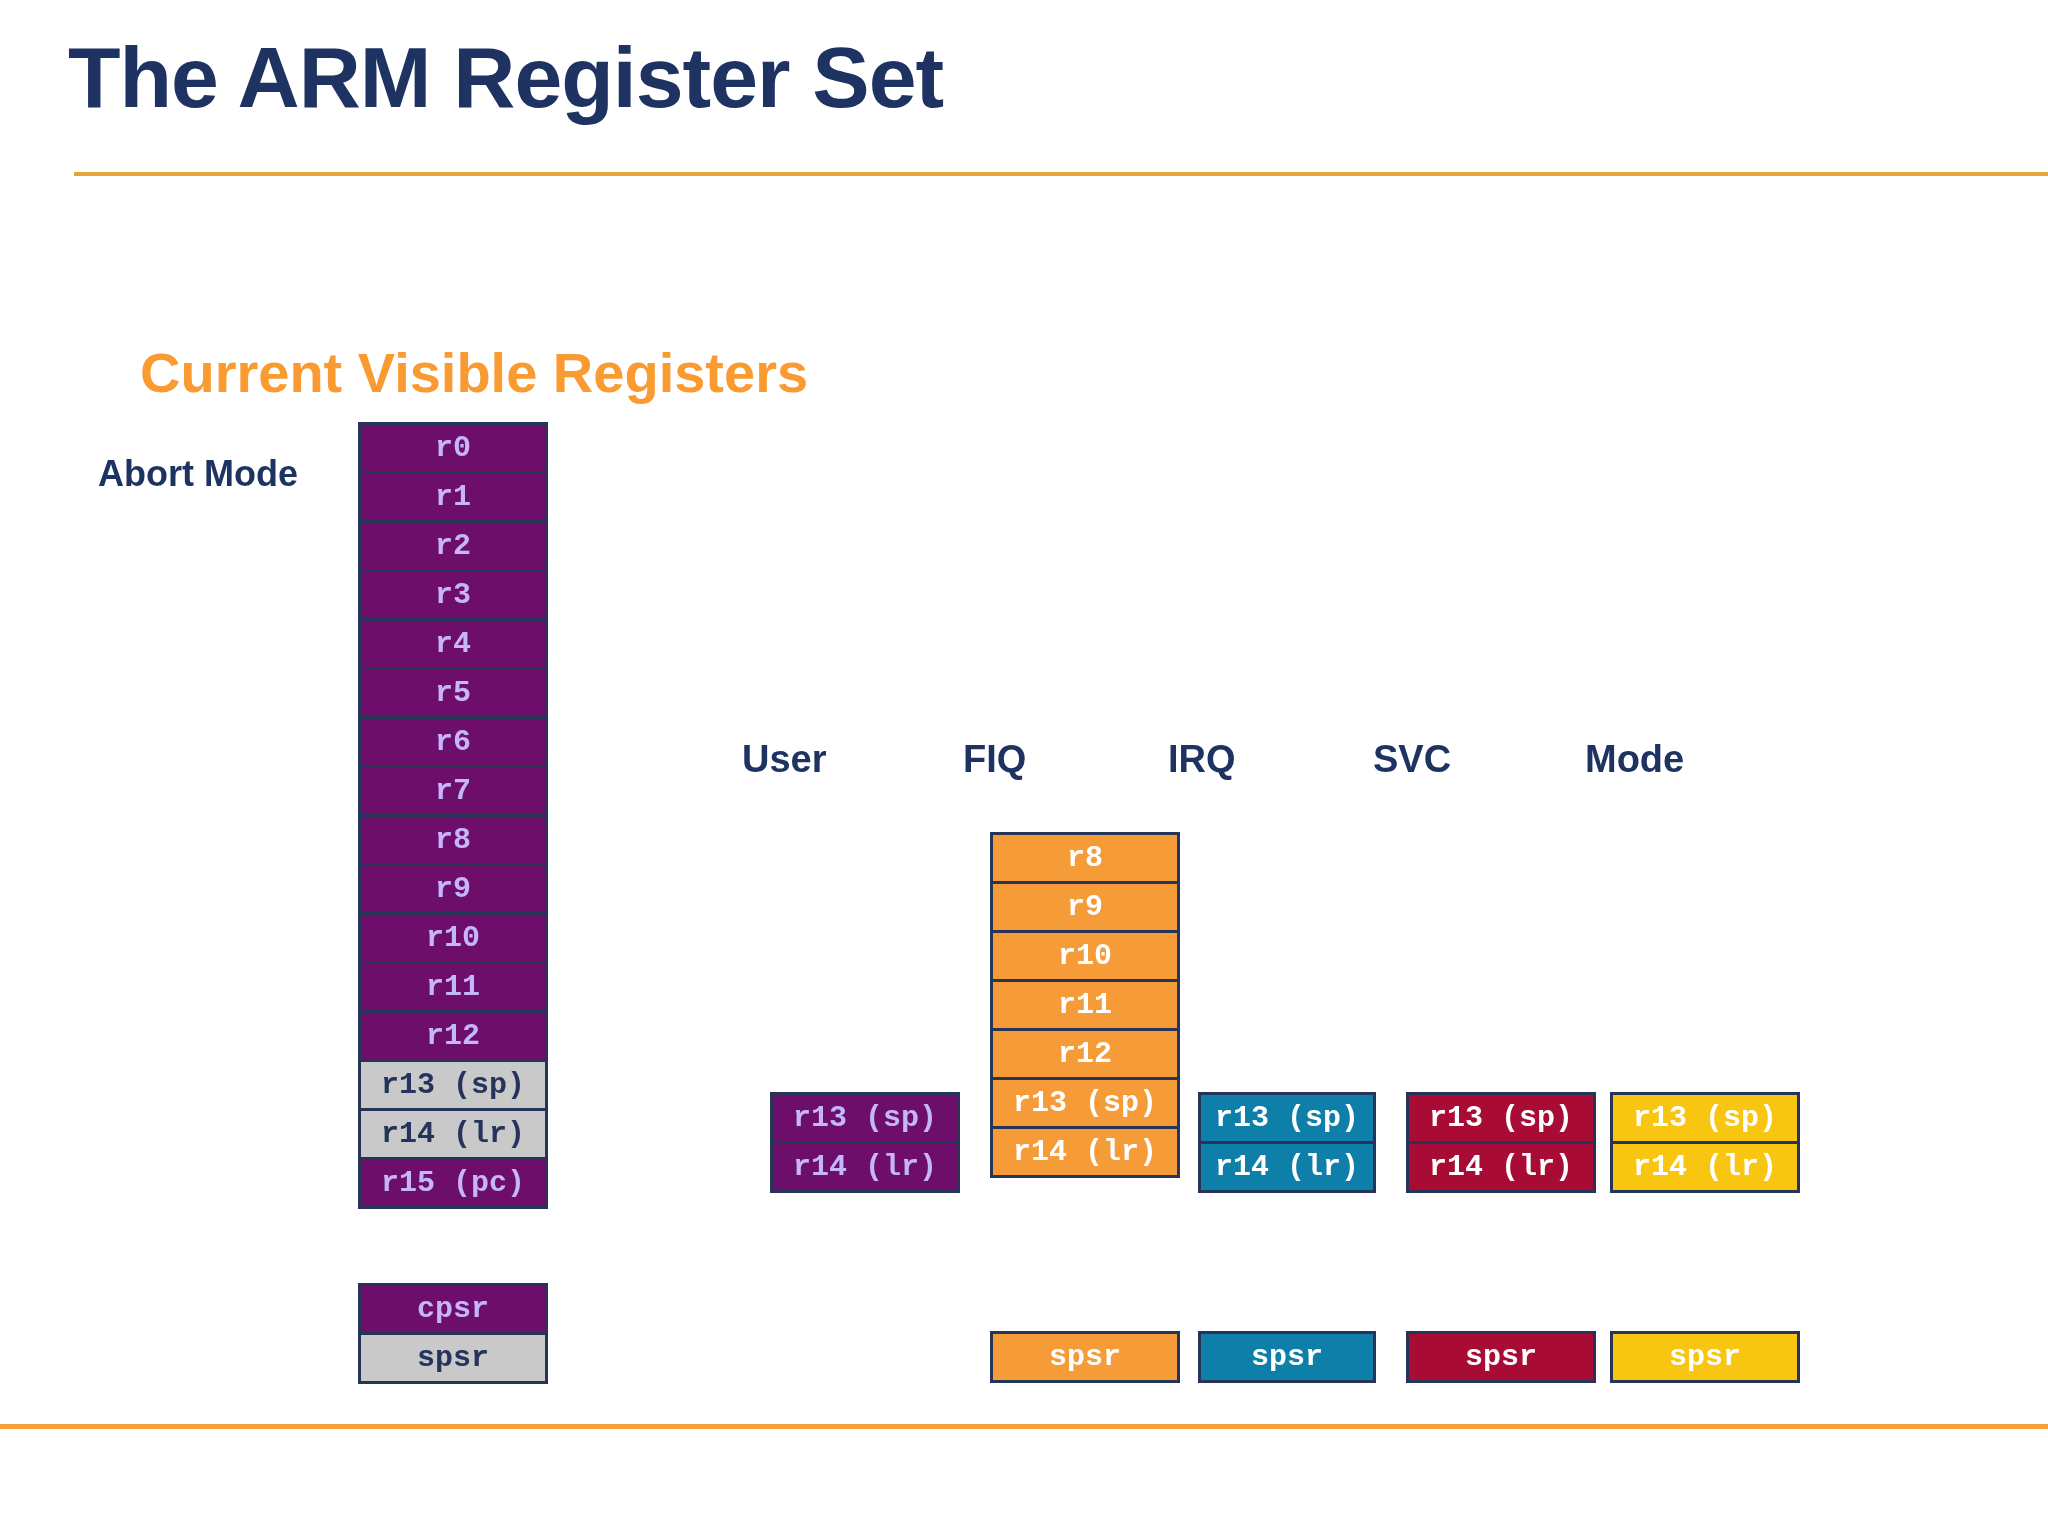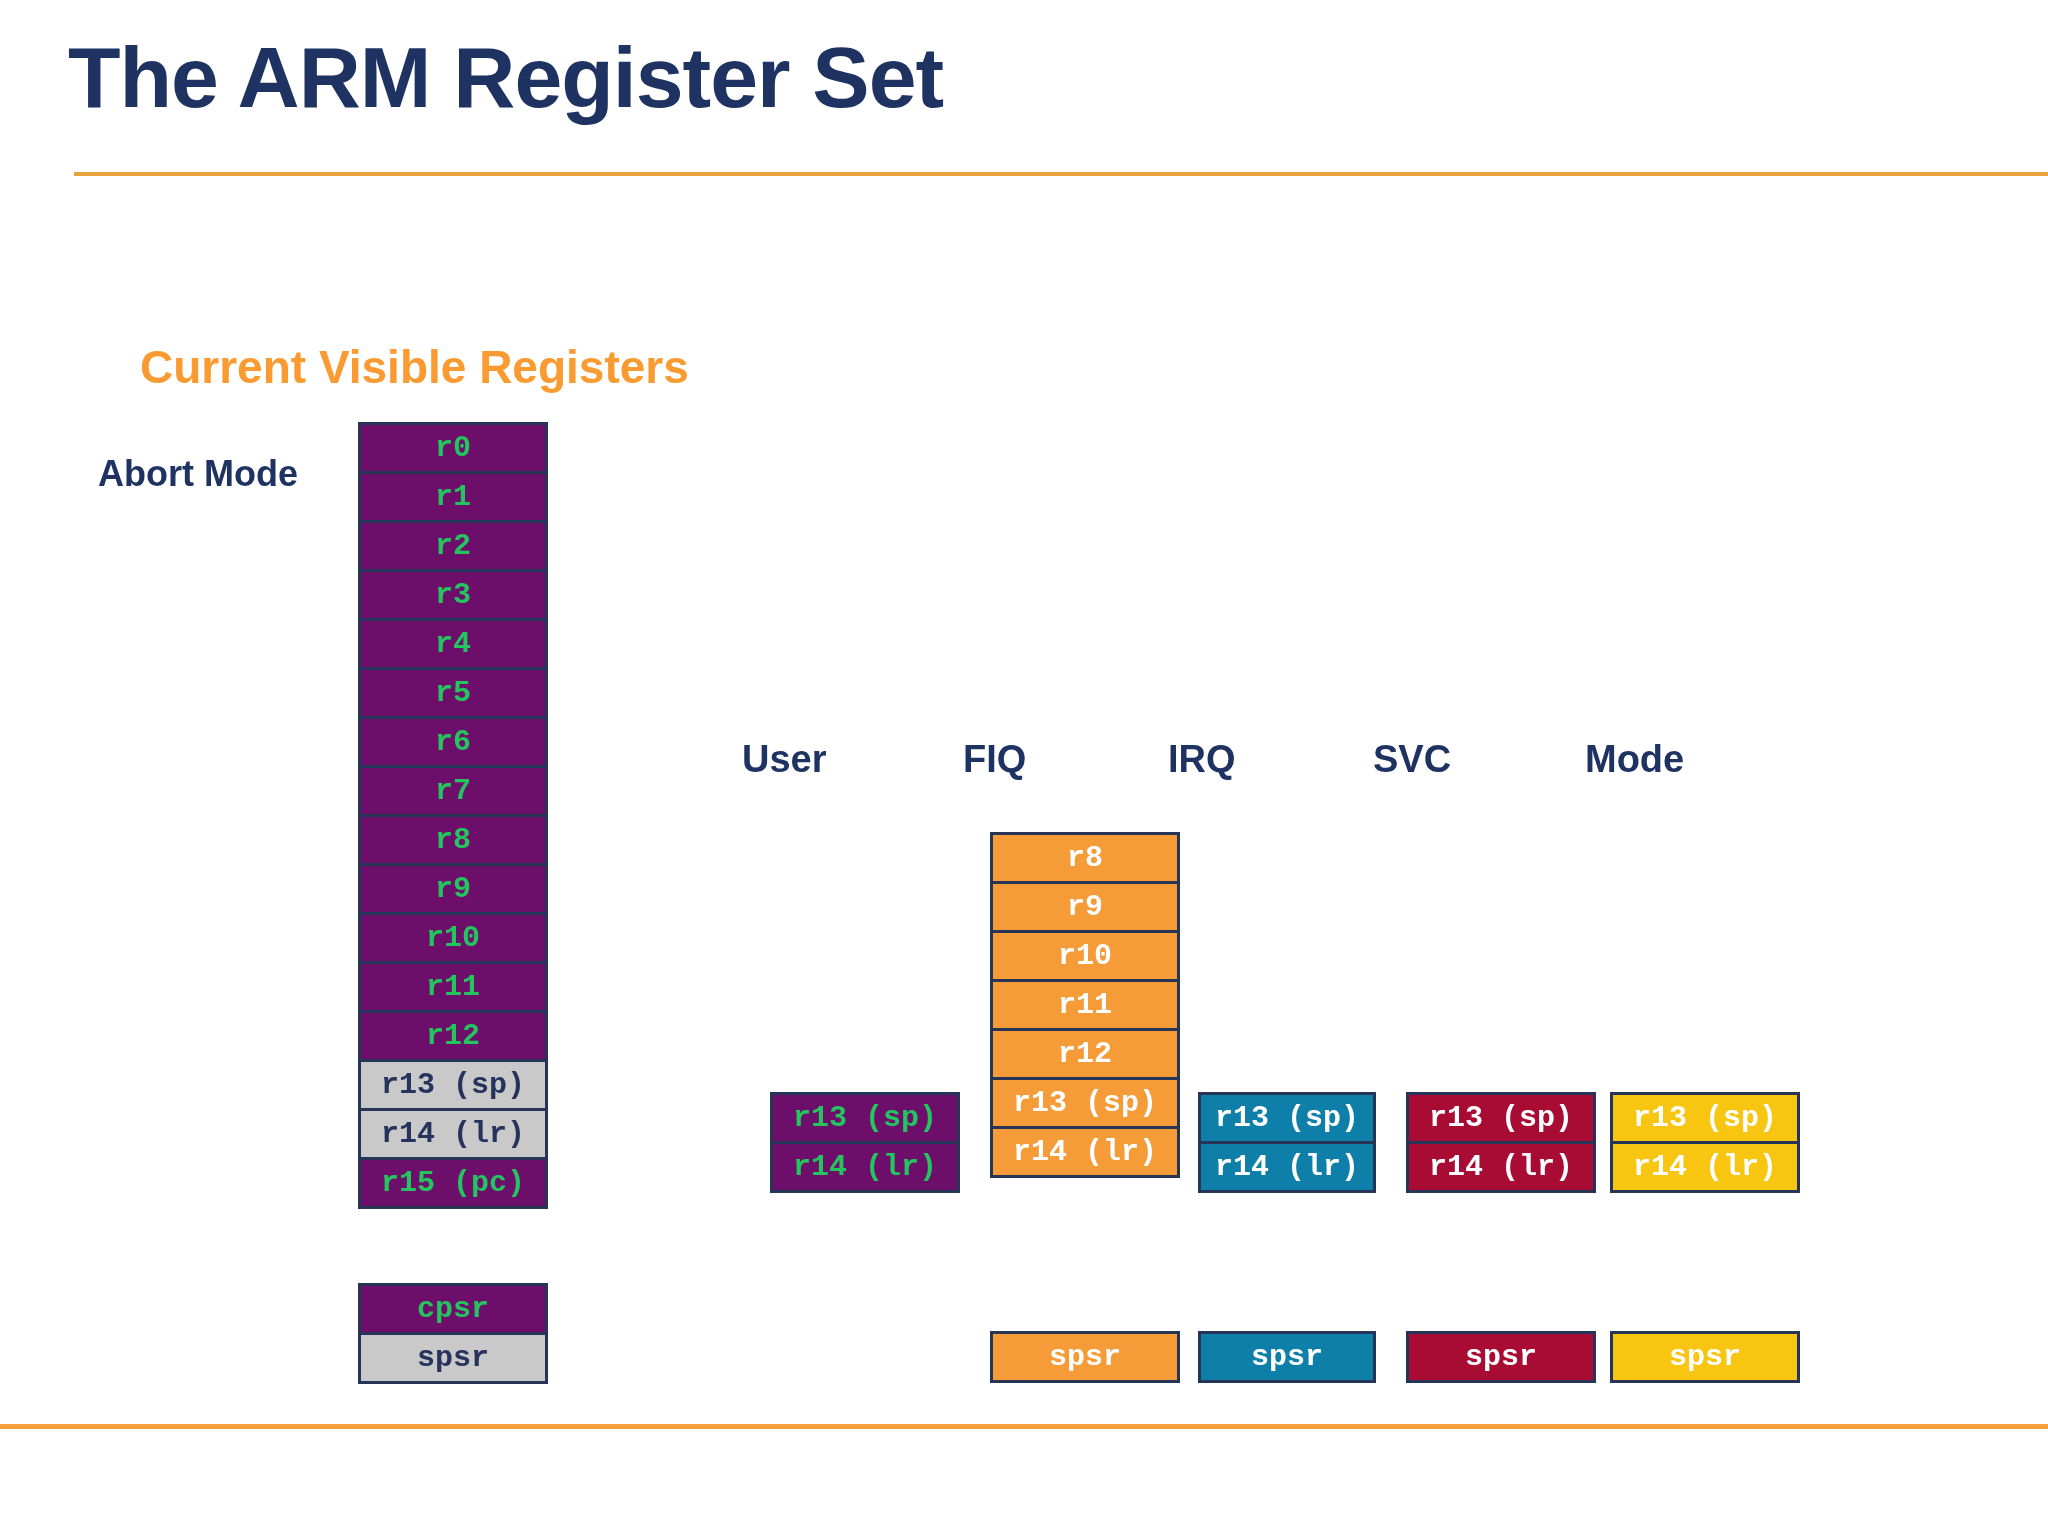--- a/index.html
+++ b/index.html
@@ -49,21 +49,21 @@
     left: 0;
     top: 1424px;
     width: 2048px;
     height: 5px;
     background: #F79F3C;
   }
 
   
   .heading-orange {
     position: absolute;
-    font-size: 46px;
+    font-size: 56px;
     font-weight: bold;
     color: #F99B31;
     white-space: nowrap;
   }
   #heading-current { left: 140px; top: 340px; }
   #heading-banked  { left: 1157px; top: 585px; }
 
   .mode-label {
     position: absolute;
     font-size: 36px;
@@ -101,21 +101,21 @@
     font-weight: bold;
     color: #ffffff;
     text-align: center;
     white-space: nowrap;
     letter-spacing: 0px;
     overflow: hidden;
   }
   .regcell:first-child { margin-top: 0; }
 
   
-  .fill-purple { background: #6E0E6B; color: #22c55e; }
+  .fill-purple { background: #6E0E6B; color: #c4b5fd; }
   .fill-grey   { background: #C9C9C9; color: #26335C; }
   .fill-orange { background: #F59B37; color: #ffffff; }
   .fill-teal   { background: #0E7FA8; color: #ffffff; }
   .fill-crimson{ background: #A80B33; color: #ffffff; }
   .fill-yellow { background: #F8C511; color: #ffffff; }
 </style>
 </head>
 <body>
 
 <div class="slide">

